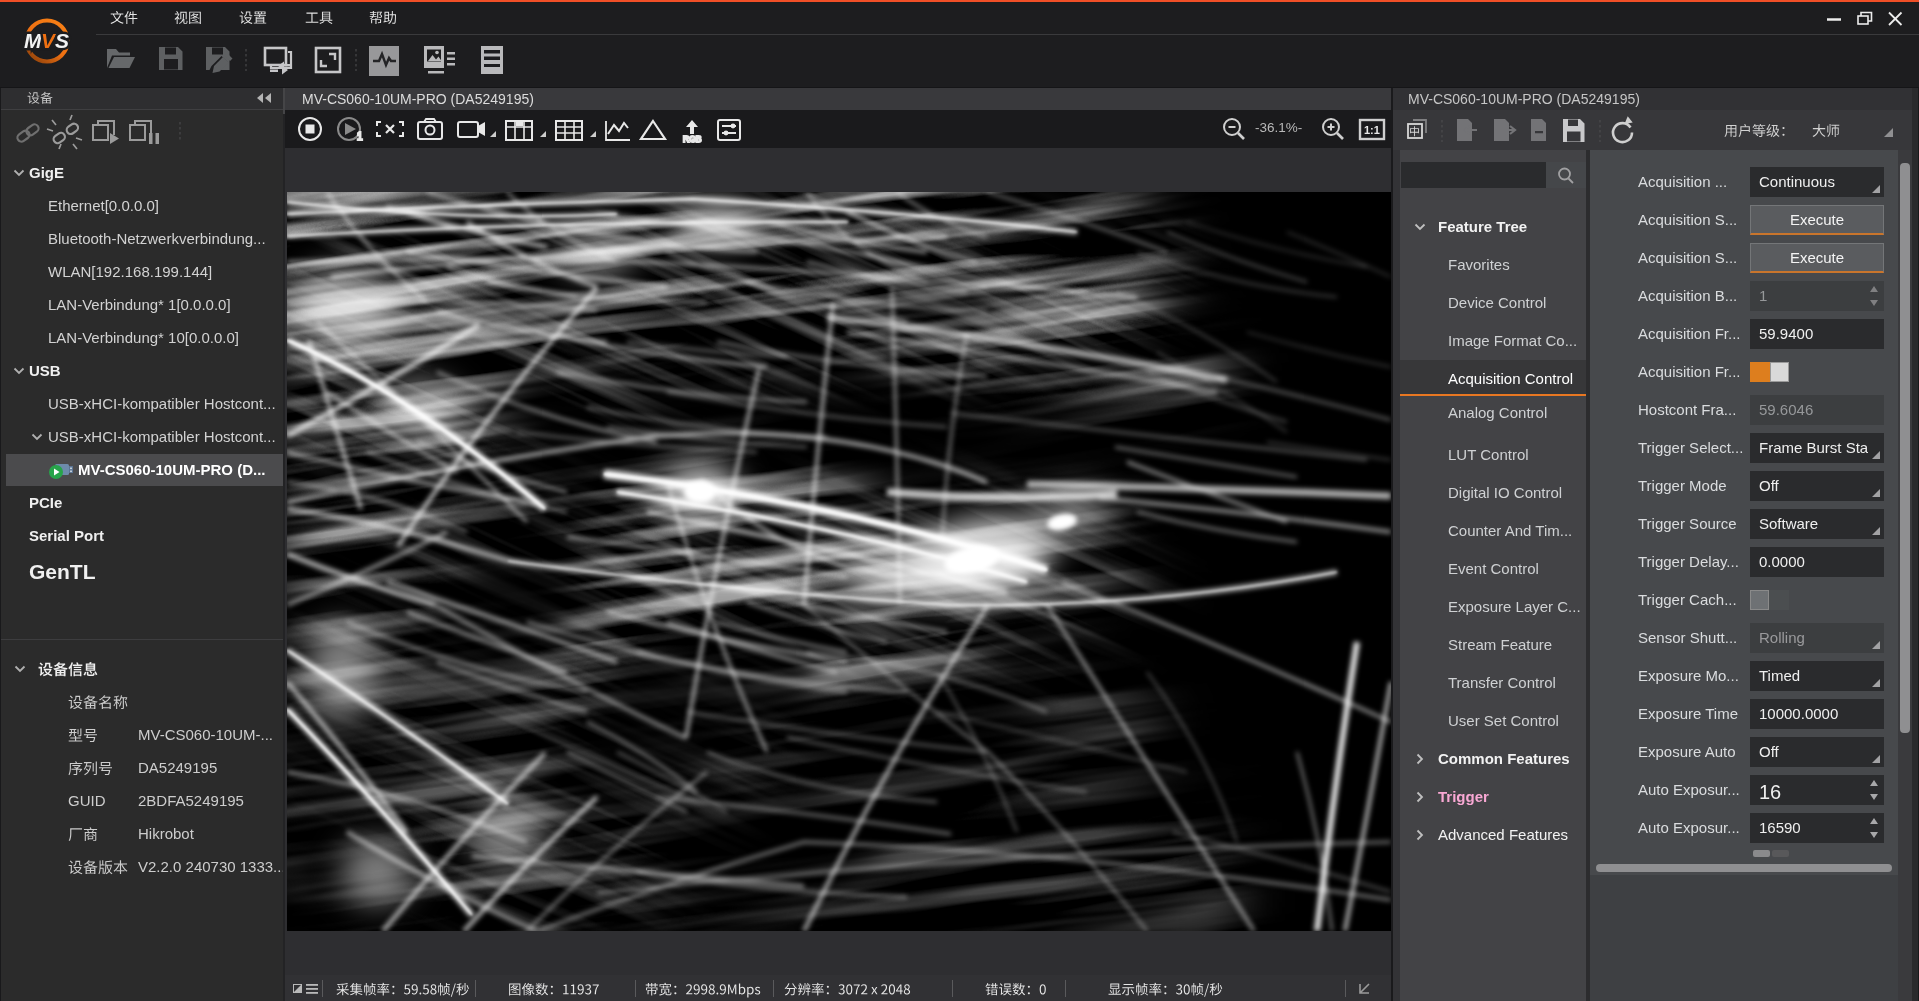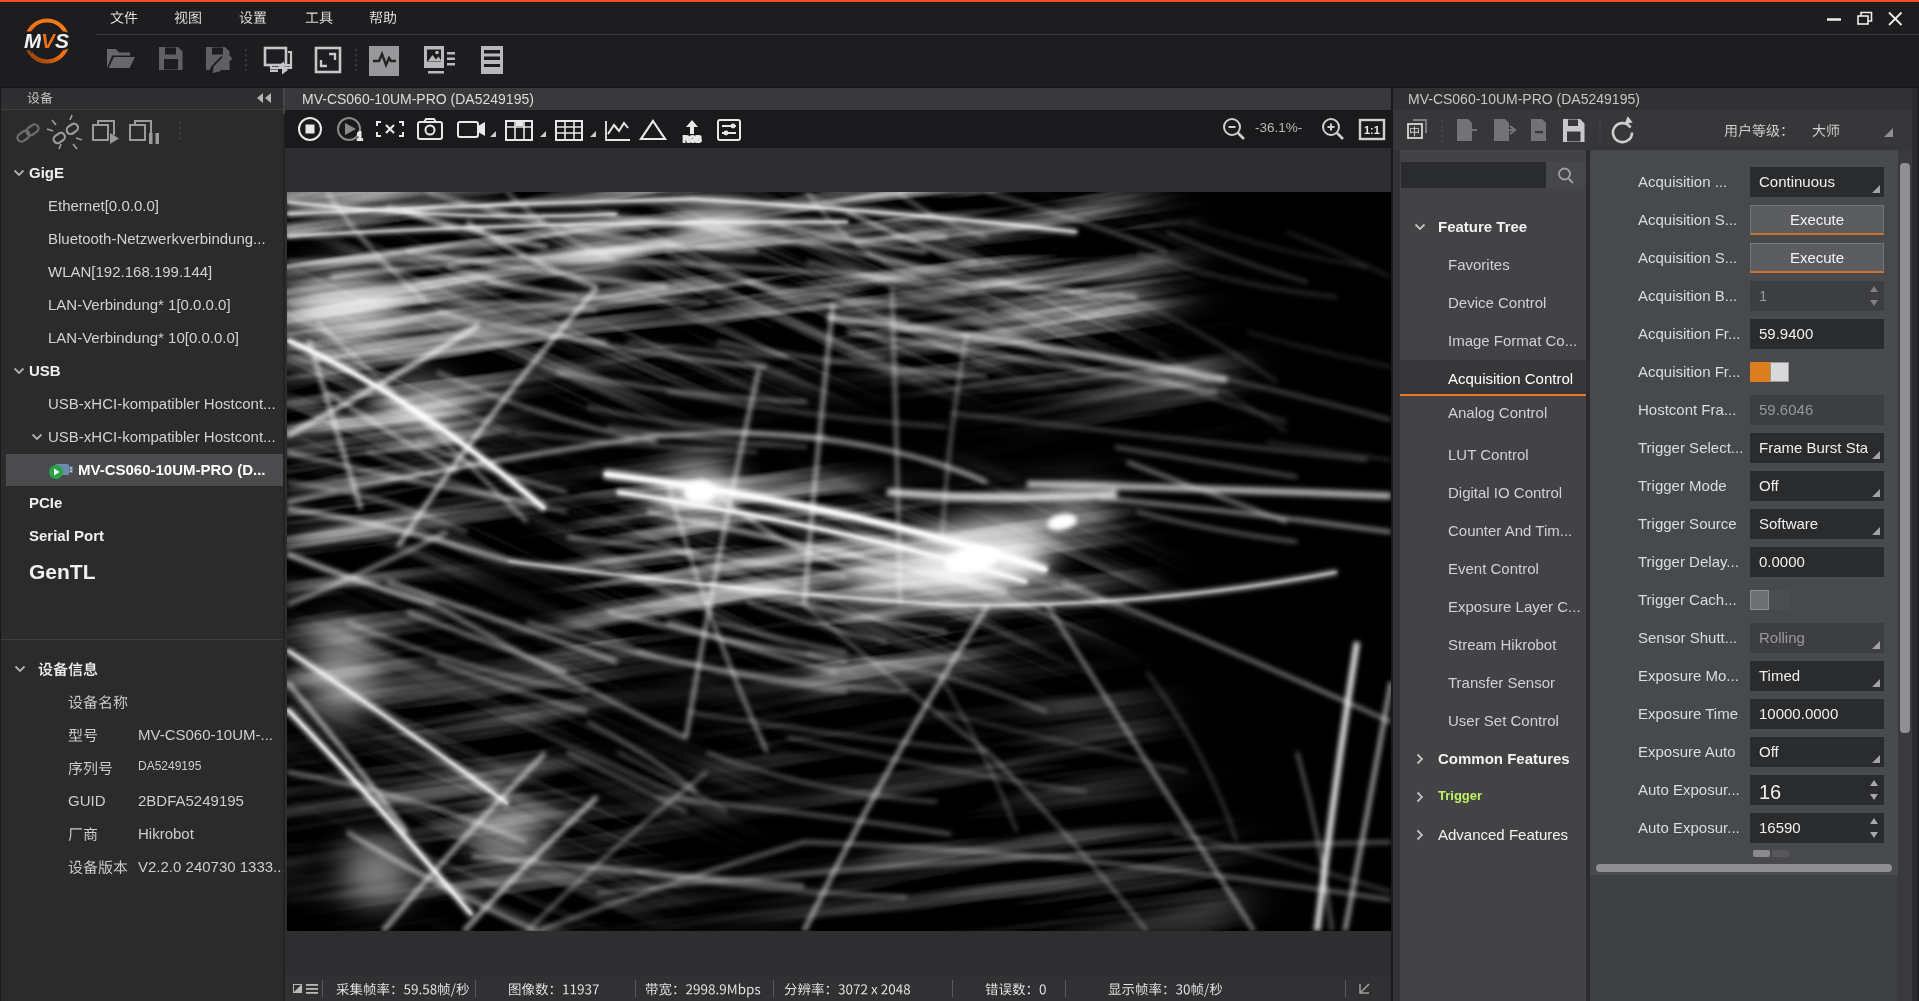--- a/index.html
+++ b/index.html
@@ -183,21 +183,21 @@
     <svg class="t " style="left:68.0px;top:723.8px" width="32" height="22" viewBox="0 0 32 22" fill="#cdcdcd">
       <use href="#g17" transform="translate(0.0 16.9) scale(0.01500 -0.01500)"></use>
       <use href="#g18" transform="translate(15.0 16.9) scale(0.01500 -0.01500)"></use>
     </svg>
     <div class="lbl" style="left:138px;top:726px;font-size:15px;color:#cdcdcd">MV-CS060-10UM-...</div>
     <svg class="t " style="left:68.0px;top:756.8px" width="47" height="22" viewBox="0 0 47 22" fill="#cdcdcd">
       <use href="#g19" transform="translate(0.0 16.9) scale(0.01500 -0.01500)"></use>
       <use href="#g20" transform="translate(15.0 16.9) scale(0.01500 -0.01500)"></use>
       <use href="#g18" transform="translate(30.0 16.9) scale(0.01500 -0.01500)"></use>
     </svg>
-    <div class="lbl" style="left:138px;top:759px;font-size:12px;color:#cdcdcd">DA5249195</div>
+    <div class="lbl" style="left:138px;top:759px;font-size:15px;color:#cdcdcd">DA5249195</div>
     <div class="lbl" style="left:68px;top:792px;font-size:15px;color:#cdcdcd">GUID</div>
     <div class="lbl" style="left:138px;top:792px;font-size:15px;color:#cdcdcd">2BDFA5249195</div>
     <svg class="t " style="left:68.0px;top:822.8px" width="32" height="22" viewBox="0 0 32 22" fill="#cdcdcd">
       <use href="#g21" transform="translate(0.0 16.9) scale(0.01500 -0.01500)"></use>
       <use href="#g22" transform="translate(15.0 16.9) scale(0.01500 -0.01500)"></use>
     </svg>
     <div class="lbl" style="left:138px;top:825px;font-size:15px;color:#cdcdcd">Hikrobot</div>
     <svg class="t " style="left:68.0px;top:855.8px" width="62" height="22" viewBox="0 0 62 22" fill="#cdcdcd">
       <use href="#g4" transform="translate(0.0 16.9) scale(0.01500 -0.01500)"></use>
       <use href="#g10" transform="translate(15.0 16.9) scale(0.01500 -0.01500)"></use>
@@ -652,31 +652,31 @@
     <div class="lbl" style="left:1448px;top:294px;font-size:15px;color:#cfd1d3">Device Control</div>
     <div class="lbl" style="left:1448px;top:332px;font-size:15px;color:#cfd1d3">Image Format Co...</div>
     <div class="a" style="left:1400px;top:360px;width:186px;height:36px;background:#373739;border-bottom:2px solid #e87722"></div>
     <div class="lbl" style="left:1448px;top:370px;font-size:15px;color:#ffffff">Acquisition Control</div>
     <div class="lbl" style="left:1448px;top:404px;font-size:15px;color:#cfd1d3">Analog Control</div>
     <div class="lbl" style="left:1448px;top:446px;font-size:15px;color:#cfd1d3">LUT Control</div>
     <div class="lbl" style="left:1448px;top:484px;font-size:15px;color:#cfd1d3">Digital IO Control</div>
     <div class="lbl" style="left:1448px;top:522px;font-size:15px;color:#cfd1d3">Counter And Tim...</div>
     <div class="lbl" style="left:1448px;top:560px;font-size:15px;color:#cfd1d3">Event Control</div>
     <div class="lbl" style="left:1448px;top:598px;font-size:15px;color:#cfd1d3">Exposure Layer C...</div>
-    <div class="lbl" style="left:1448px;top:636px;font-size:15px;color:#cfd1d3">Stream Hikrobot</div>
-    <div class="lbl" style="left:1448px;top:674px;font-size:15px;color:#cfd1d3">Transfer Sensor</div>
+    <div class="lbl" style="left:1448px;top:636px;font-size:15px;color:#cfd1d3">Stream Feature</div>
+    <div class="lbl" style="left:1448px;top:674px;font-size:15px;color:#cfd1d3">Transfer Control</div>
     <div class="lbl" style="left:1448px;top:712px;font-size:15px;color:#cfd1d3">User Set Control</div>
     <svg class="a" style="left:1416px;top:753px" width="8" height="12" viewBox="0 0 8 12">
       <path d="M1.5 1.5 L6 6 L1.5 10.5" fill="none" stroke="#c0c0c0" stroke-width="1.8"></path>
     </svg>
     <div class="lbl" style="left:1438px;top:750px;font-size:15px;font-weight:bold;color:#f2f2f2">Common Features</div>
     <svg class="a" style="left:1416px;top:791px" width="8" height="12" viewBox="0 0 8 12">
       <path d="M1.5 1.5 L6 6 L1.5 10.5" fill="none" stroke="#c0c0c0" stroke-width="1.8"></path>
     </svg>
-    <div class="lbl" style="left:1438px;top:788px;font-size:13px;font-weight:bold;color:#bef264">Trigger</div>
+    <div class="lbl" style="left:1438px;top:788px;font-size:15px;font-weight:bold;color:#f9a8d4">Trigger</div>
     <svg class="a" style="left:1416px;top:829px" width="8" height="12" viewBox="0 0 8 12">
       <path d="M1.5 1.5 L6 6 L1.5 10.5" fill="none" stroke="#c0c0c0" stroke-width="1.8"></path>
     </svg>
     <div class="lbl" style="left:1438px;top:826px;font-size:15px;font-weight:normal;color:#f2f2f2">Advanced Features</div>
     <div class="a" style="left:1590px;top:150px;width:308px;height:725px;background:#47494c"></div>
     <div class="a" style="left:1590px;top:875px;width:308px;height:126px;background:#3e4043"></div>
     <div class="a" style="left:1898px;top:150px;width:14px;height:851px;background:#3a3a3d"></div>
     <div class="a" style="left:1900px;top:163px;width:10px;height:570px;background:#8f8f91;border-radius:4px"></div>
     <div class="a" style="left:1912px;top:88px;width:7px;height:913px;background:#2a2a2c"></div>
     <div class="a" style="left:1596px;top:864px;width:296px;height:8px;background:#8f8f91;border-radius:4px"></div>

